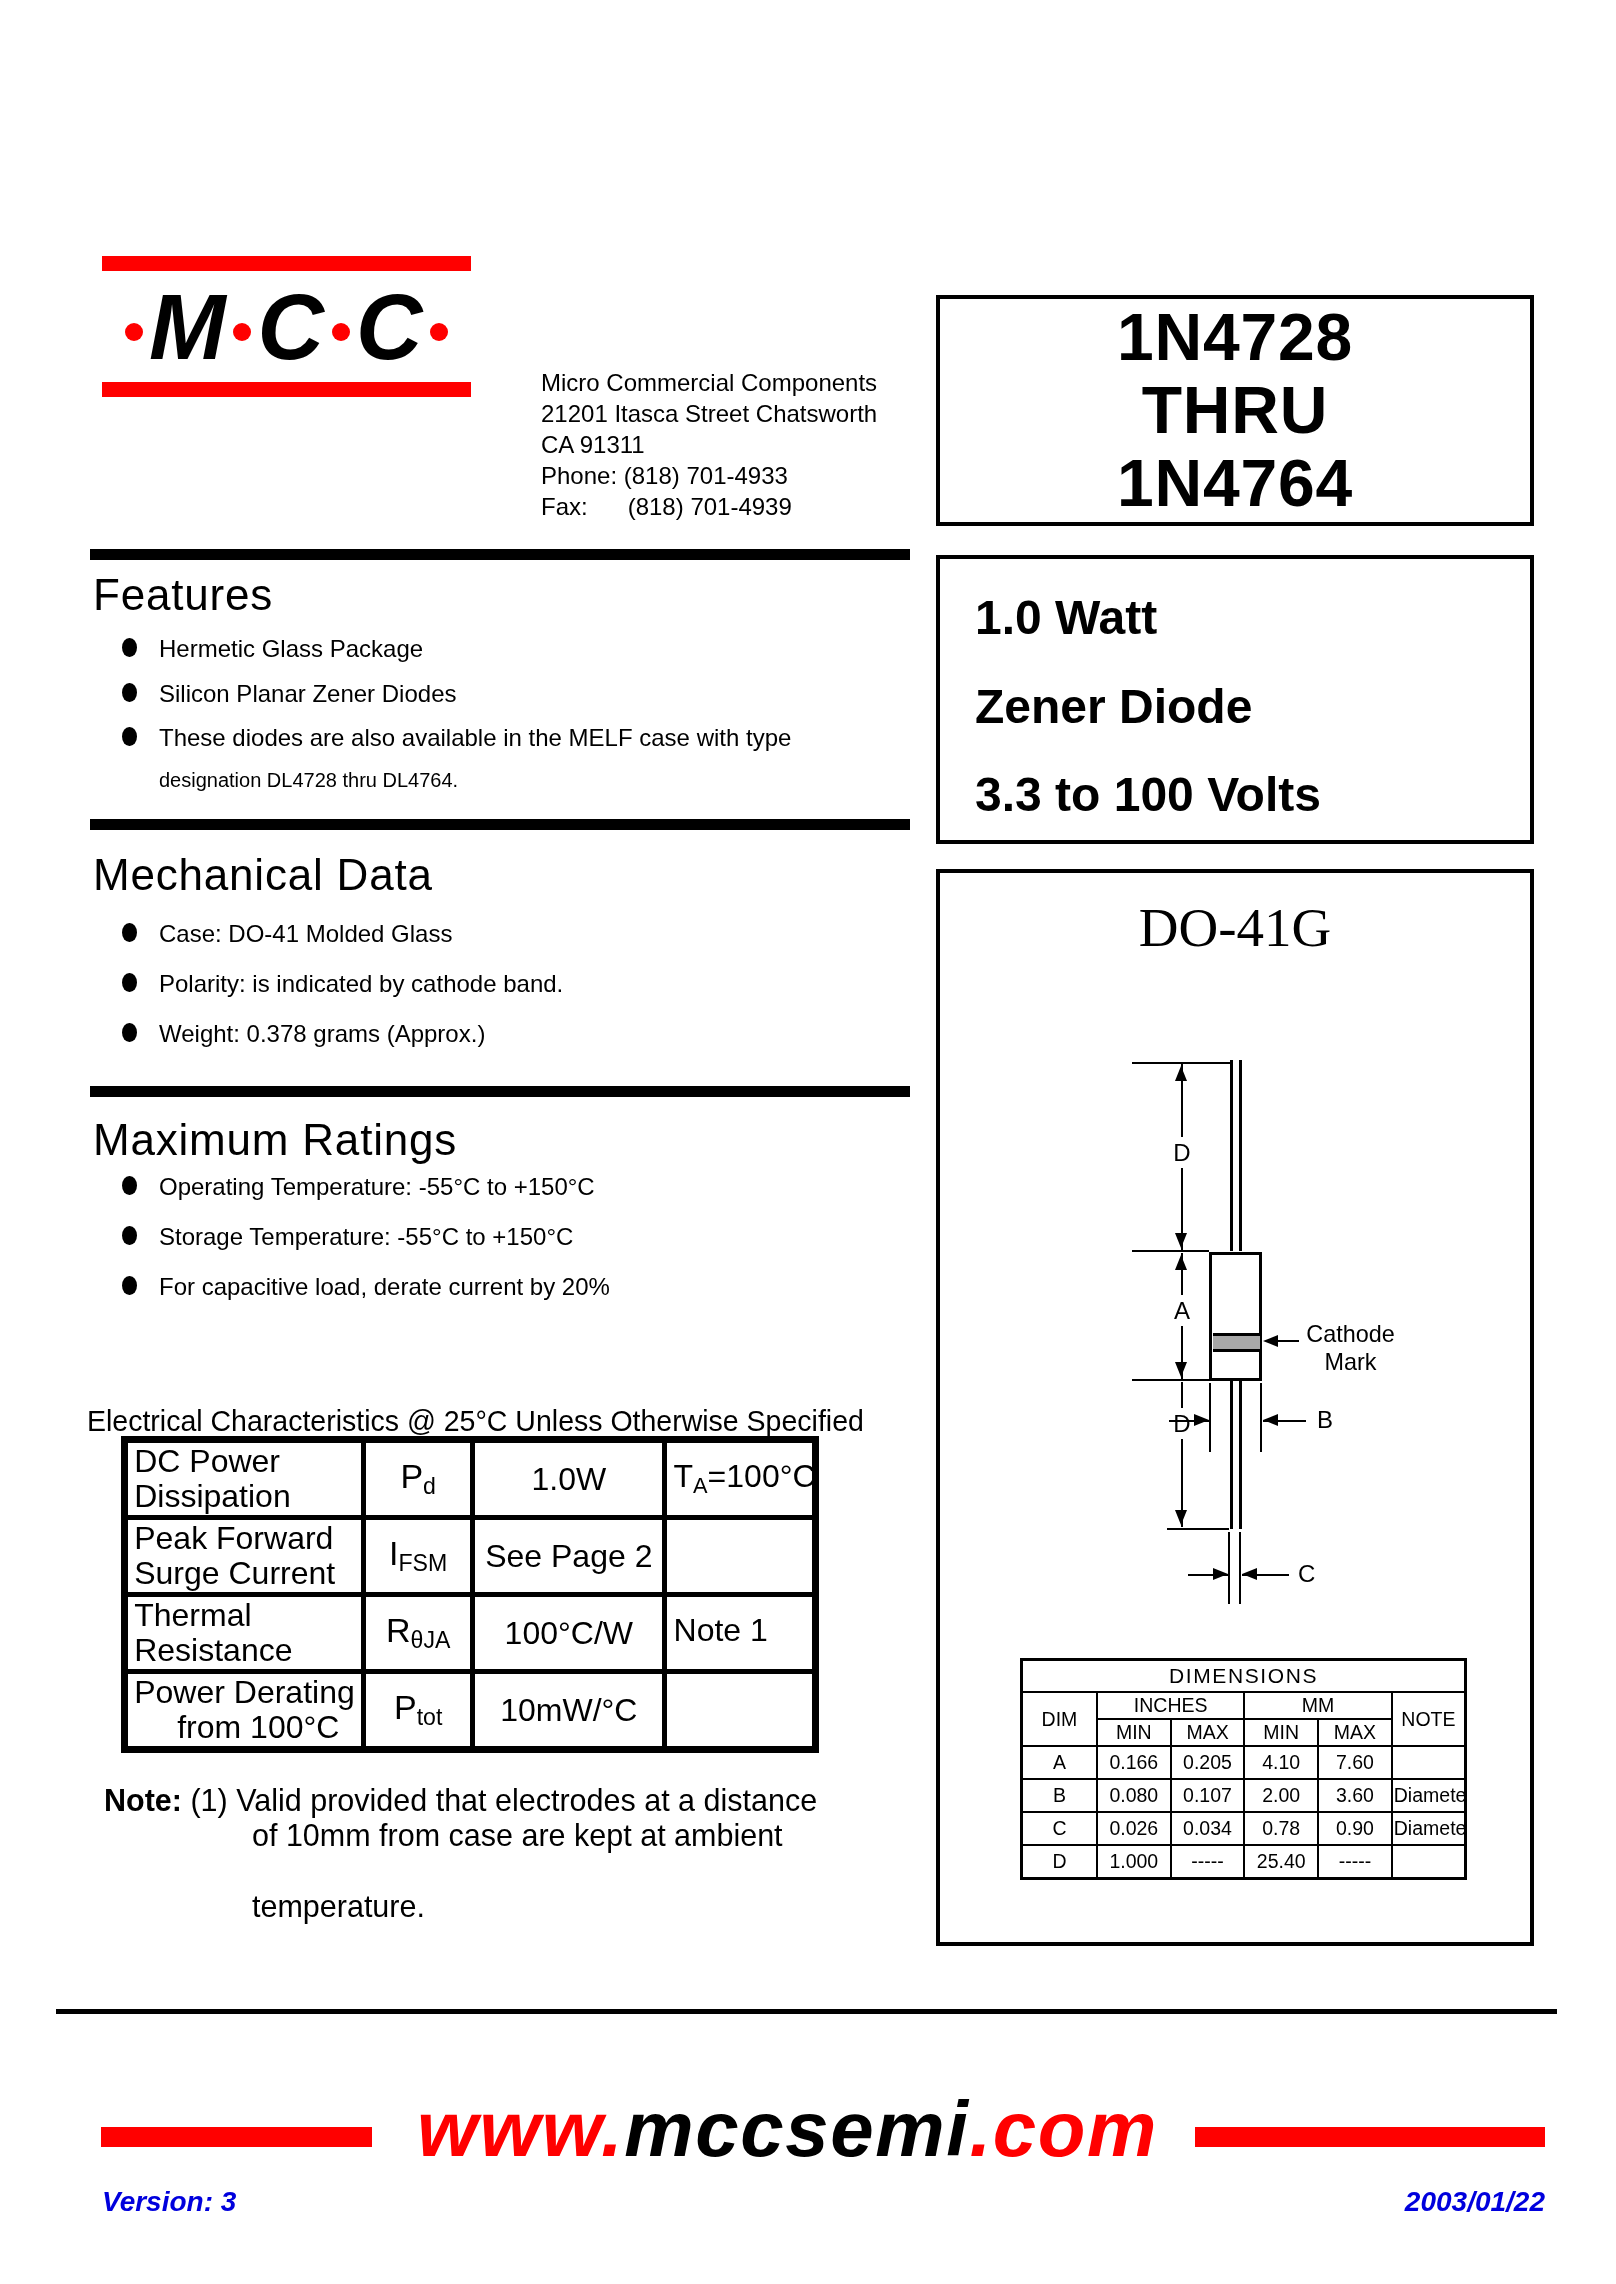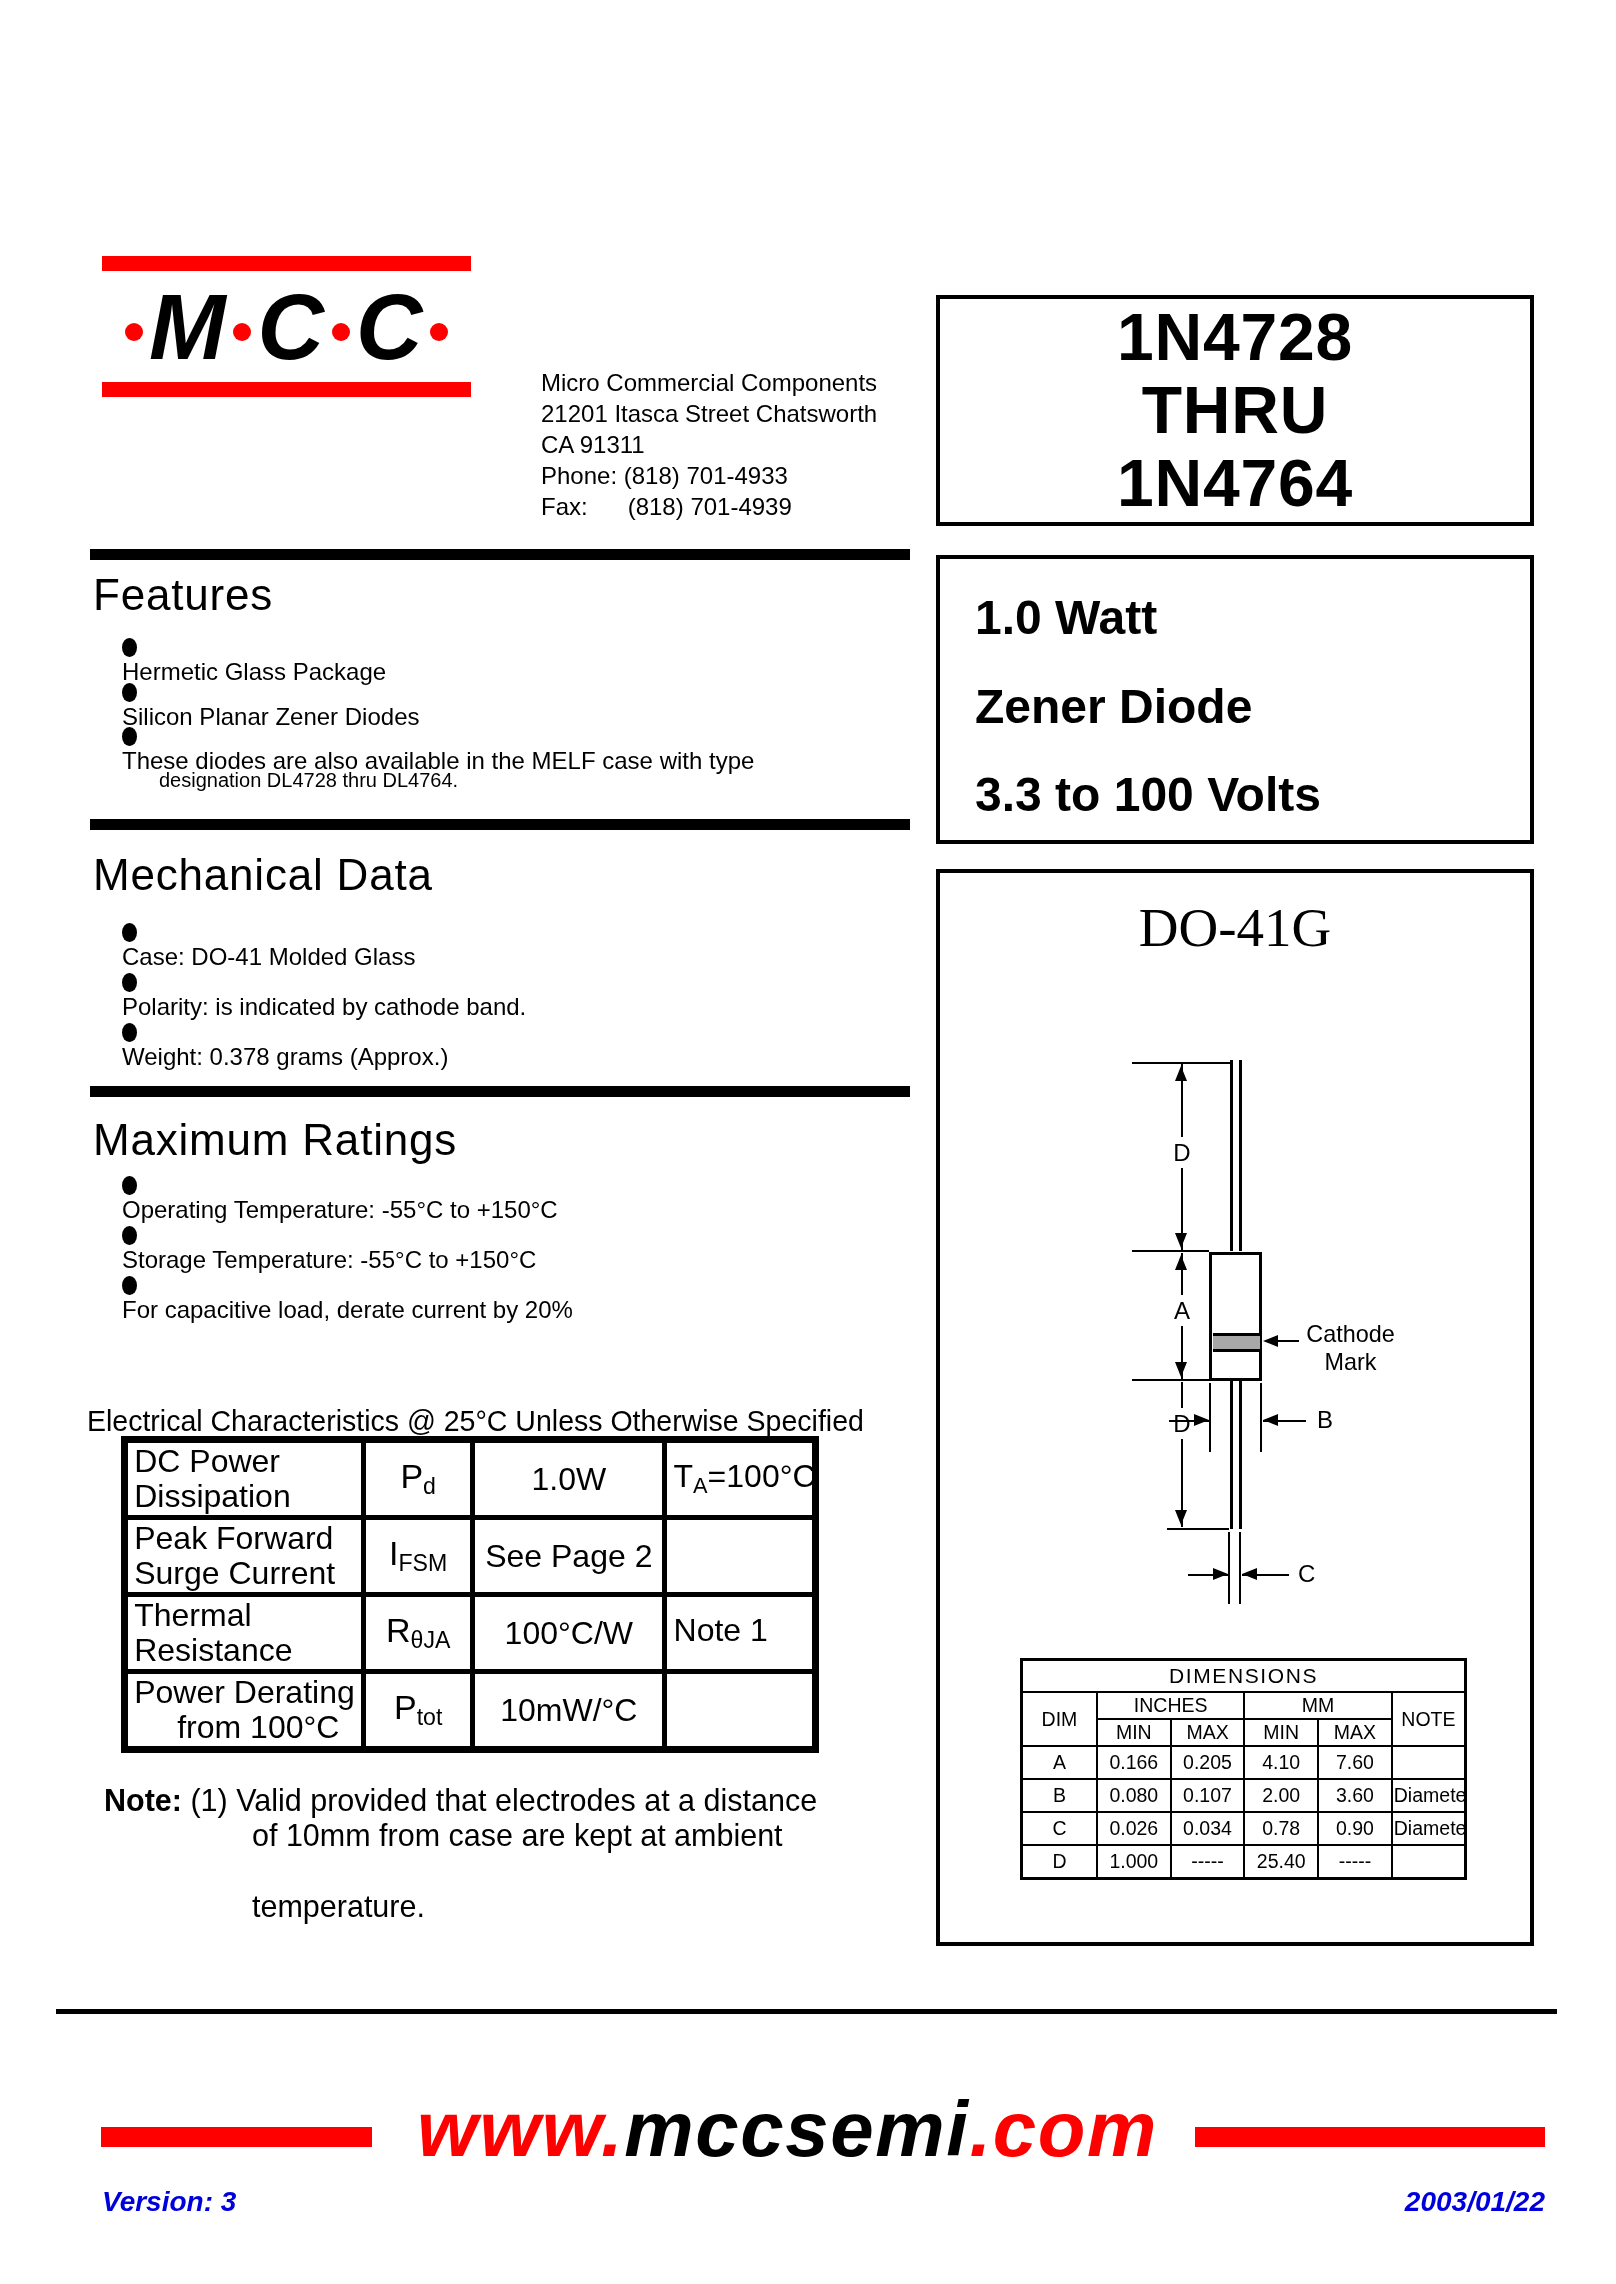--- a/index.html
+++ b/index.html
@@ -47,21 +47,21 @@
   .dims{position:absolute;left:80px;top:785px;width:447px;border-collapse:collapse;table-layout:fixed;}
   .dims td{border:2.3px solid #000;text-align:center;font-size:19.5px;overflow:hidden;white-space:nowrap;}
   .dims .cap{height:28px;font-size:21px;letter-spacing:1.6px;}
   .dims .h1{height:25px;} .dims .h2{height:23.4px;}
   .dims .dr td{height:29px;}
   table.dims{border:3.9px solid #000;}
 
   
   .hr-bar{position:absolute;left:90px;width:820px;height:11px;background:#000;}
   .sect-title{position:absolute;left:93px;font-size:44px;letter-spacing:0.8px;}
-  .bullet{position:absolute;left:122px;display:flex;align-items:flex-start;font-size:24px;line-height:30px;flex-direction:column;}
+  .bullet{position:absolute;left:122px;display:flex;align-items:flex-start;font-size:24px;line-height:30px;}
   .bullet .dot{width:15px;height:19.5px;border-radius:50%;background:#000;margin:3.9px 22px 0 0;flex:none;}
   .cont-line{position:absolute;left:159px;font-size:20px;}
 
   .echead{position:absolute;left:87px;top:1404px;font-size:30px;transform:scaleX(0.95);
           transform-origin:0 50%;white-space:nowrap;}
 
   .etable{position:absolute;left:121px;top:1436px;width:698px;border-collapse:collapse;table-layout:fixed;}
   .etable td{border:5.5px solid #000;vertical-align:middle;}
   table.etable{border:7.8px solid #000;}
   .etable tr{height:74px;}

